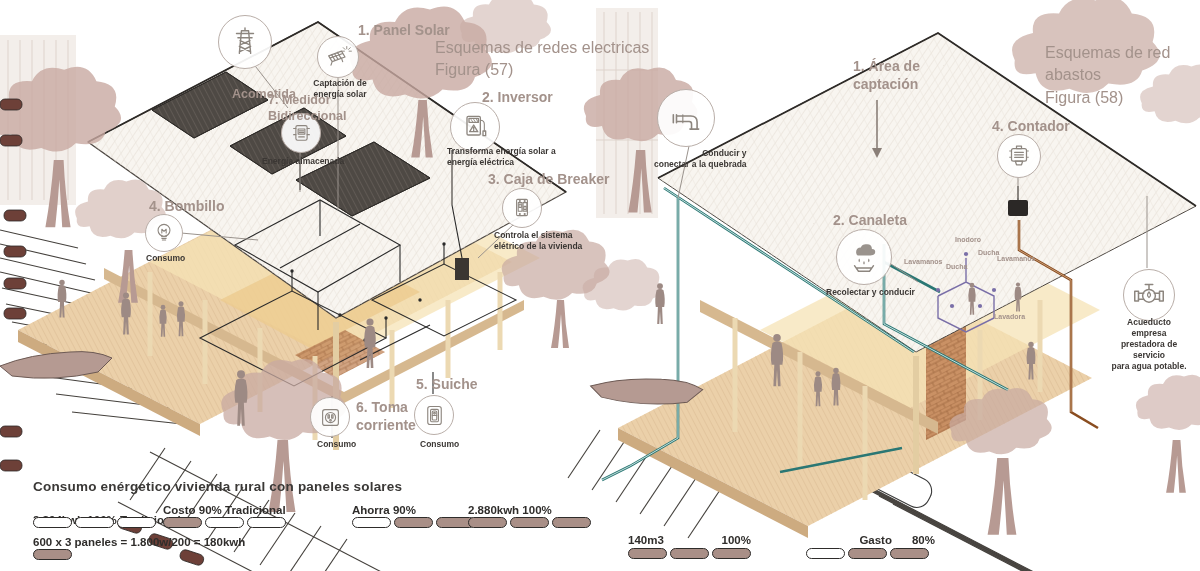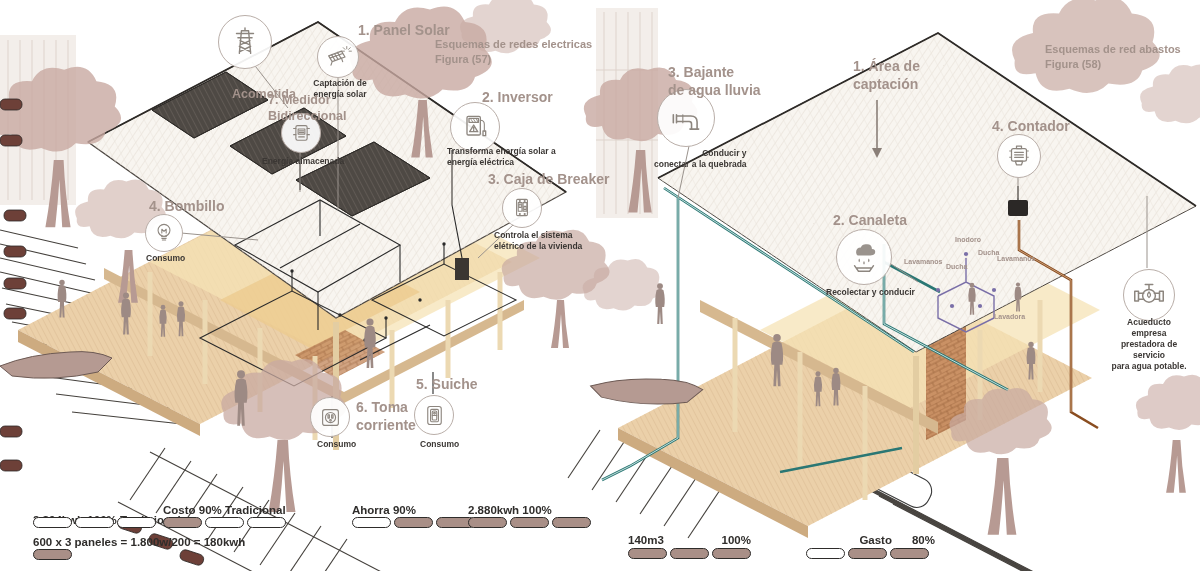--- a/index.html
+++ b/index.html
@@ -4,21 +4,21 @@
 <style>
   html,body{margin:0;padding:0;background:#ffffff;}
   .stage{position:relative;width:1200px;height:571px;background:#fff;overflow:hidden;
          font-family:"Liberation Sans",sans-serif;}
   .stage svg.scene{position:absolute;left:0;top:0;}
   .abs{position:absolute;}
   .num{font-weight:bold;font-size:14px;line-height:1.25;color:var(--label_taupe);white-space:pre-line;}
   .num.sm{font-size:12.5px;}
   .cap{font-weight:bold;font-size:8.5px;line-height:1.3;color:var(--caption_dark);white-space:pre-line;}
   .cap.ctr{text-align:center;}
-  .note{font-weight:bold;font-size:11px;line-height:1.4;color:var(--label_taupe);white-space:pre-line;}
+  .note{font-weight:normal;font-size:16px;line-height:1.4;color:var(--label_taupe);white-space:pre-line;}
   .tiny{font-weight:bold;font-size:7px;color:var(--label_taupe);}
   .sec-title{font-weight:bold;font-size:13.5px;color:#3a3836;letter-spacing:.2px;}
   .pl{font-weight:bold;font-size:11.5px;color:#2f2d2b;}
   .pillrow{display:flex;gap:3px;}
   .pill{width:39px;height:11px;border:1.7px solid var(--pill_stroke);border-radius:7px;
         background:#fff;box-sizing:border-box;}
   .pill.filled{background:var(--pill_fill);}
   .co{position:absolute;border:1.5px solid #b9aea8;border-radius:50%;
       background:rgba(255,255,255,.93);display:flex;align-items:center;justify-content:center;}
   .co svg{stroke:#8d867f;fill:none;stroke-width:2;stroke-linecap:round;stroke-linejoin:round;}
@@ -418,41 +418,40 @@
 <span class="abs cap" style="left:494px;top:230px;">Controla el sistema
 elétrico de la vivienda</span>
 <span class="abs num" style="left:149px;top:198px;">4. Bombillo</span>
 <span class="abs cap" style="left:146px;top:253px;">Consumo</span>
 <span class="abs num" style="left:416px;top:376px;">5. Suiche</span>
 <span class="abs cap" style="left:420px;top:439px;">Consumo</span>
 <span class="abs num" style="left:356px;top:399px;">6. Toma
 corriente</span>
 <span class="abs cap" style="left:317px;top:439px;">Consumo</span>
 
-<span class="abs num" style="left:668px;top:64px;">3. Bajante
-de agua lluvia</span>
 <span class="abs cap" style="left:654px;top:148px;text-align:right;">Conducir y
 conectar a la quebrada</span>
 <span class="abs num" style="left:853px;top:58px;">1. Área de
 captación</span>
 <span class="abs note" style="left:1045px;top:42px;">Esquemas de red abastos
 Figura (58)</span>
 <span class="abs num" style="left:992px;top:118px;">4. Contador</span>
 <span class="abs num" style="left:833px;top:212px;">2. Canaleta</span>
 <span class="abs cap" style="left:826px;top:287px;">Recolectar y conducir</span>
 <span class="abs cap ctr" style="left:1110px;top:317px;width:78px;">Acueducto empresa
 prestadora de servicio
 para agua potable.</span>
 <span class="abs tiny" style="left:955px;top:236px;">Inodoro</span>
 <span class="abs tiny" style="left:904px;top:258px;">Lavamanos</span>
 <span class="abs tiny" style="left:978px;top:249px;">Ducha</span>
 <span class="abs tiny" style="left:946px;top:263px;">Ducha</span>
 <span class="abs tiny" style="left:997px;top:255px;">Lavamanos</span>
 <span class="abs tiny" style="left:994px;top:313px;">Lavadora</span>
 
+<span class="abs sec-title" style="left:33px;top:479px;">Consumo enérgetico vivienda rural con paneles solares</span>
 <span class="abs pl" style="left:33px;top:514px;">2.894kwh 100% Tradicional</span>
 <div class="abs pillrow" style="left:33px;top:517px;">
       <span class="pill"></span>
       <span class="pill"></span>
       <span class="pill"></span>
     </div>
 <span class="abs pl" style="left:163px;top:504px;">Costo 90% Tradicional</span>
 <div class="abs pillrow" style="left:163px;top:517px;">
       <span class="pill filled"></span>
       <span class="pill"></span>

